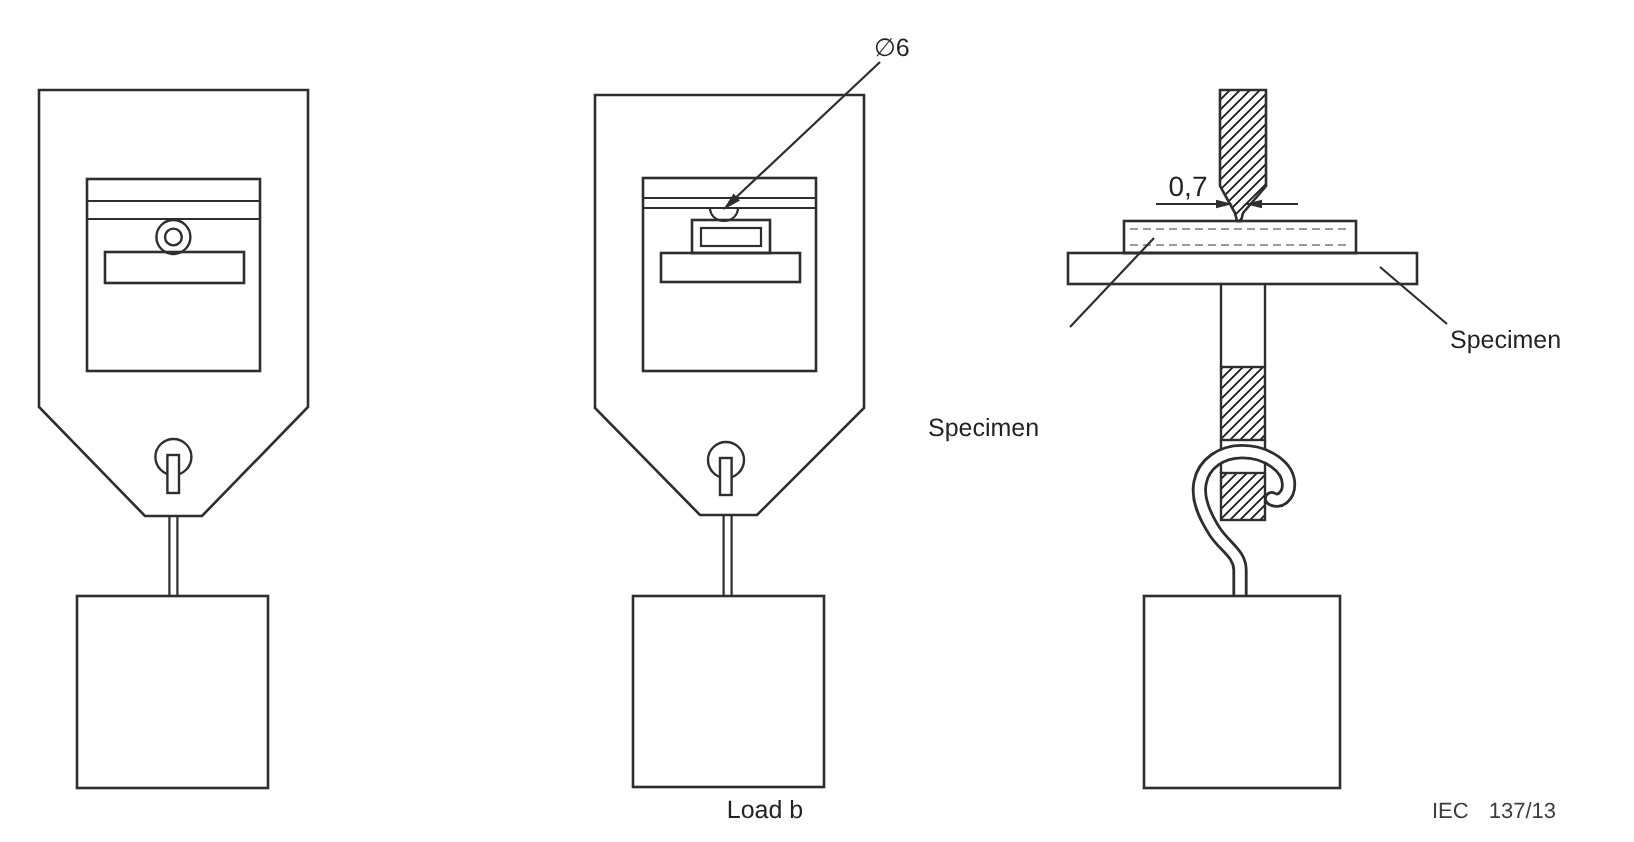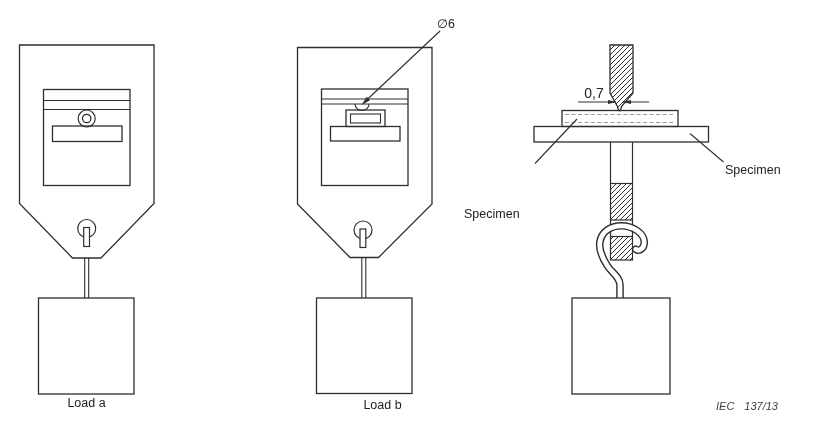--- a/index.html
+++ b/index.html
@@ -3,21 +3,21 @@
 <meta charset="utf-8">
 <style>
   html,body{margin:0;padding:0;background:#ffffff;width:817px;height:421px;overflow:hidden;
     font-family:"Liberation Sans","DejaVu Sans",sans-serif;}
   .stage{position:relative;width:817px;height:421px;background:#fff;}
   svg{position:absolute;left:0;top:0;}
   .lbl{position:absolute;color:#222;font-size:12.5px;line-height:14px;white-space:nowrap;}
   .lbl.center{text-align:center;}
   .lbl.right{text-align:left;margin-top:41px;}
   .dim{font-size:14px;}
-  .caption{position:absolute;left:716px;top:400px;font-style:italic;font-size:11px;color:#3d3d3d;}
+  .caption{position:absolute;left:716px;top:400px;font-size:11px;color:#3d3d3d;}
   .caption .num{margin-left:10px;}
 </style>
 </head>
 <body>
 
 <div class="stage">
 
 <svg width="817" height="421" viewBox="0 0 817 421">
   <defs>
     <pattern id="hatch" patternUnits="userSpaceOnUse" width="5" height="5">
@@ -84,21 +84,20 @@
     <line x1="632.5" y1="220" x2="632.5" y2="236.5" stroke-width="1.2"></line>
     <rect x="610.5" y="236.5" width="22" height="23.5" fill="url(#hatch)" stroke-width="1.2"></rect>
 
     <path fill="none" stroke="#2e2e2e" stroke-width="7.6" stroke-linecap="round" stroke-linejoin="round" d="M620,299.5 L620,285 C620,277 612.5,273.5 607.5,266 C602,257.5 598.5,249.5 600,241.5 C601.8,231.5 611,225.8 621,225.8 C633.5,225.8 644.3,233.5 644.3,242.3 C644.3,248.3 639.5,251.8 635.8,249.3"></path>
     <path fill="none" stroke="#ffffff" stroke-width="4.8" stroke-linecap="round" stroke-linejoin="round" d="M620,299.5 L620,285 C620,277 612.5,273.5 607.5,266 C602,257.5 598.5,249.5 600,241.5 C601.8,231.5 611,225.8 621,225.8 C633.5,225.8 644.3,233.5 644.3,242.3 C644.3,248.3 639.5,251.8 635.8,249.3"></path>
 
     <rect x="572" y="298" width="98" height="96" fill="#ffffff"></rect>
   </g>
 </svg>
 
-<div class="lbl center" style="left:36px;top:396px;width:101px;">Load a</div>
 <div class="lbl center" style="left:332px;top:398px;width:101px;">Load b</div>
 <div class="lbl" style="left:437px;top:17px;">∅6</div>
 <div class="lbl dim center" style="left:580px;top:86px;width:28px;">0,7</div>
 <div class="lbl right" style="left:464px;top:166px;width:70px;">Specimen</div>
 <div class="lbl" style="left:725px;top:163px;">Specimen</div>
 <div class="caption">
   <span>IEC</span><span class="num">137/13</span>
 </div>
 
 </div>

